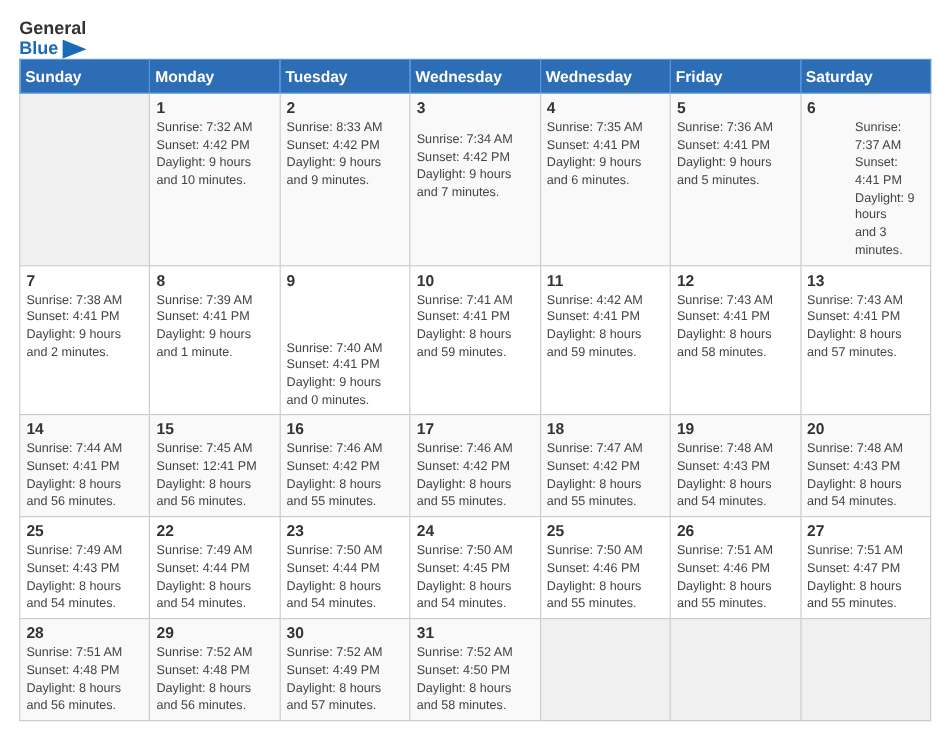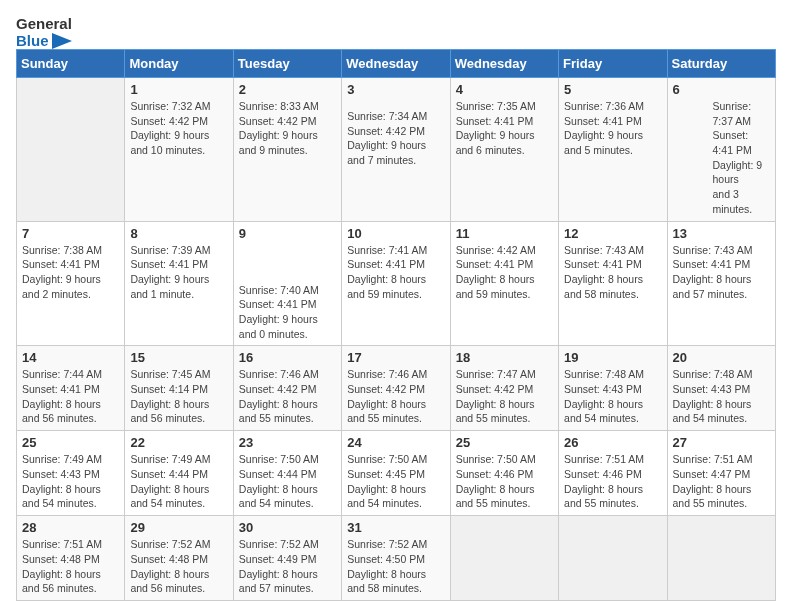--- a/index.html
+++ b/index.html
@@ -209,21 +209,21 @@
         <td>
           <span class="day-num">14</span>
           <div class="day-info" style="white-space: pre-line;">Sunrise: 7:44 AM
 Sunset: 4:41 PM
 Daylight: 8 hours
 and 56 minutes.</div>
         </td>
         <td>
           <span class="day-num">15</span>
           <div class="day-info" style="white-space: pre-line;">Sunrise: 7:45 AM
-Sunset: 4:14 PM
+Sunset: 12:41 PM
 Daylight: 8 hours
 and 56 minutes.</div>
         </td>
         <td>
           <span class="day-num">16</span>
           <div class="day-info" style="white-space: pre-line;">Sunrise: 7:46 AM
 Sunset: 4:42 PM
 Daylight: 8 hours
 and 55 minutes.</div>
         </td>

